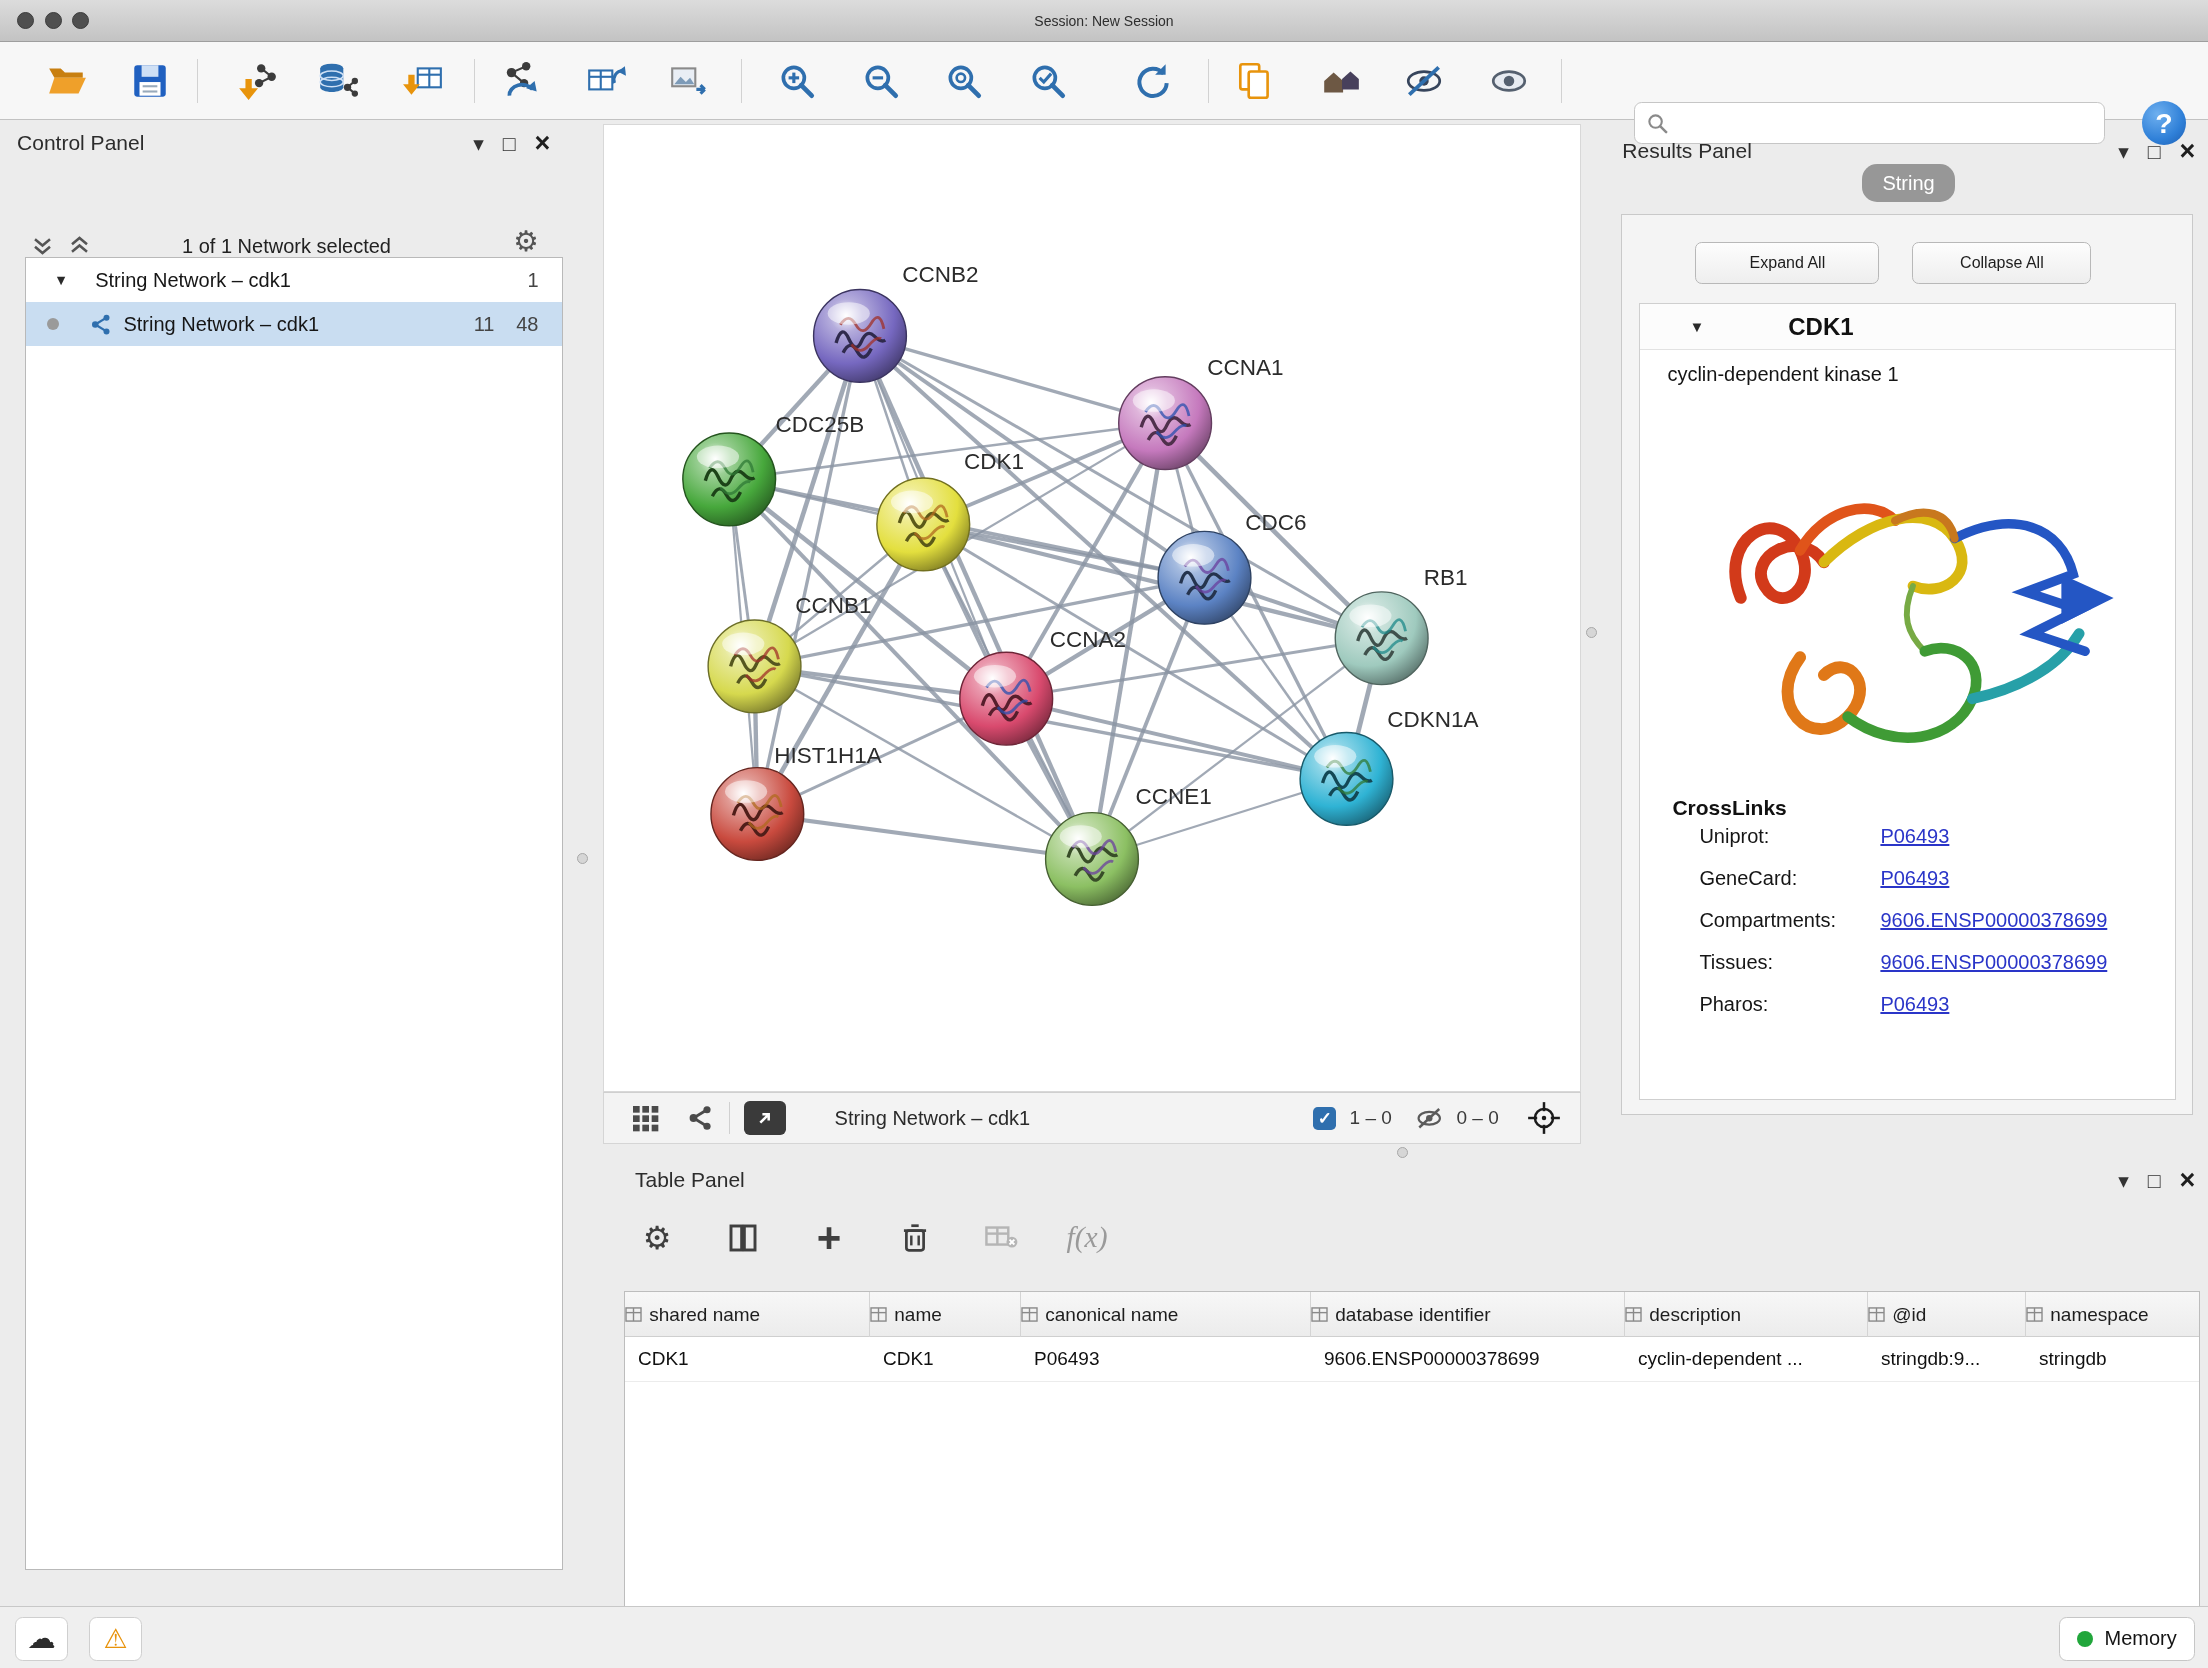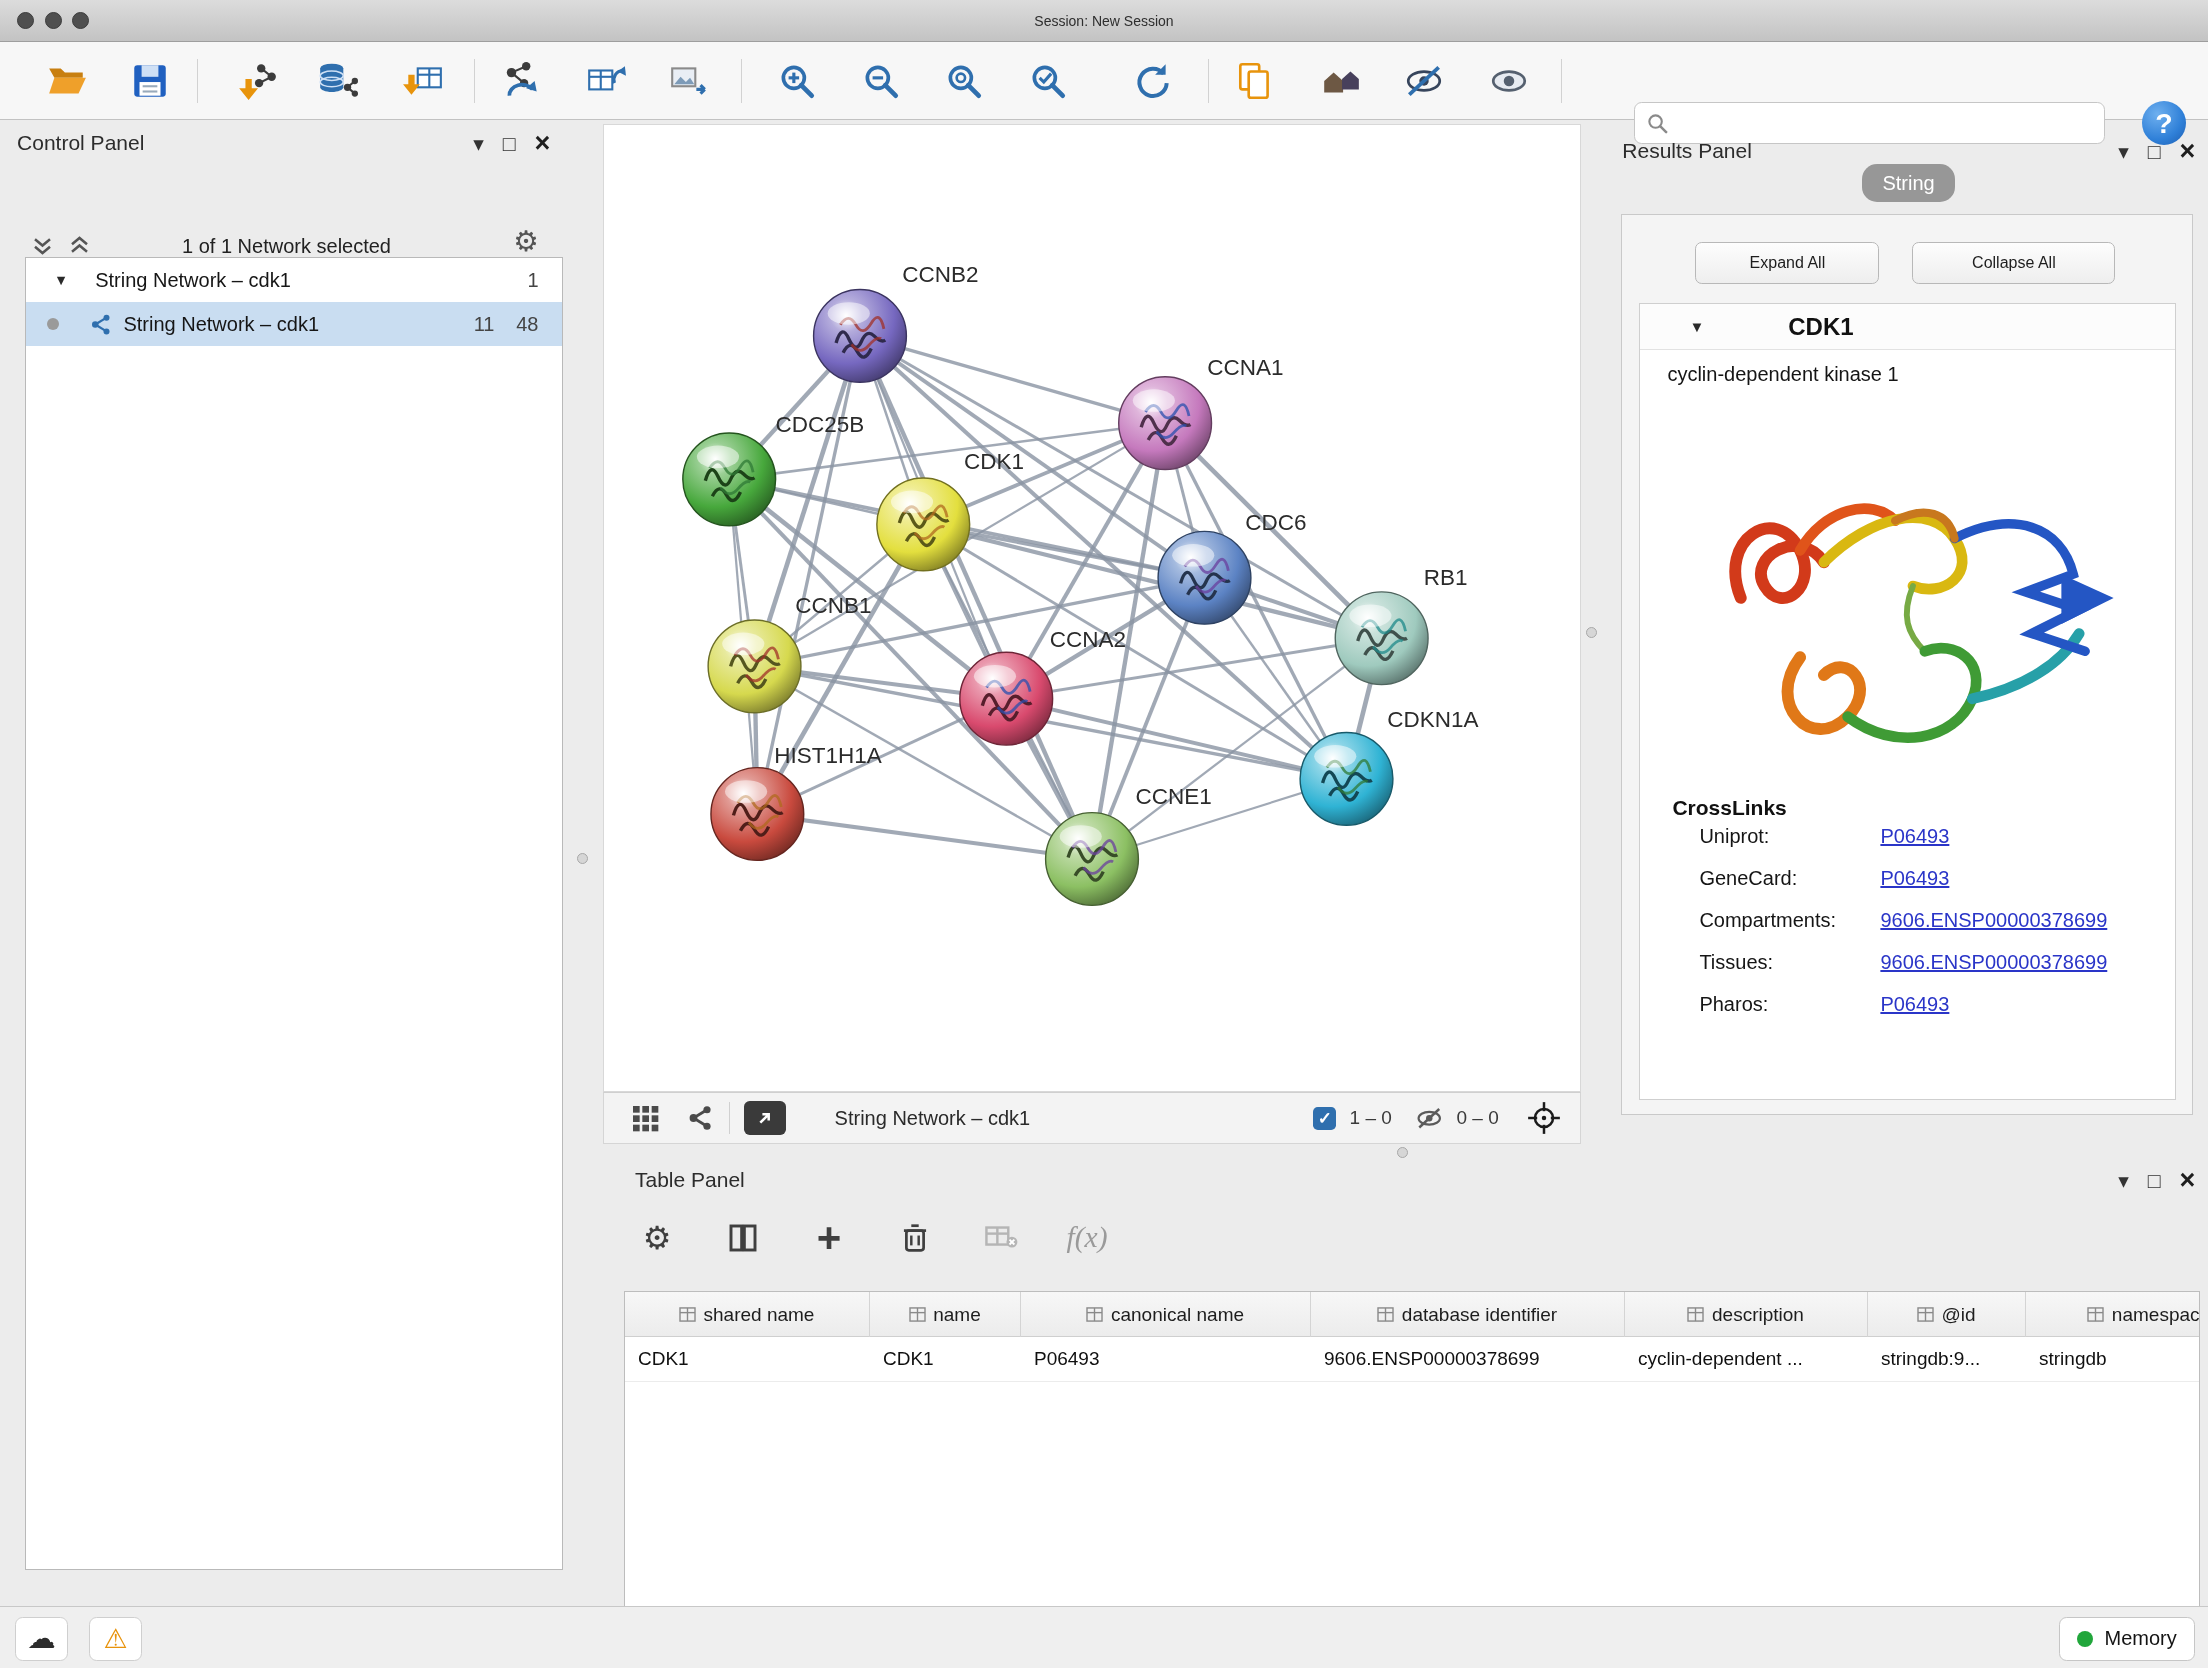--- a/index.html
+++ b/index.html
@@ -79,21 +79,21 @@
   
   .table-panel{position:absolute;left:617px;top:1162px;width:1584px;height:441px;}
   .tp-head{position:absolute;left:18px;top:0;right:5.7px;height:36px;display:flex;align-items:center;justify-content:space-between;}
   .tp-toolbar{position:absolute;left:18px;top:44px;height:63px;display:flex;align-items:center;gap:42px;}
   .tp-ico{width:44px;display:flex;align-items:center;justify-content:center;font-size:32px;color:#3f3f3f;}
   .tp-ico.dim{color:#b5b5b5;}
   .fx{font-family:"Liberation Serif",serif;font-style:italic;font-size:29.5px;color:#9a9a9a;}
   .table-box{position:absolute;left:6.7px;top:129px;width:1576px;height:455px;max-height:455px;height:455px;background:#fff;
     border:1px solid #bdbdbd;overflow:hidden;height:455px;}
   .thead{display:flex;background:linear-gradient(#f7f7f7,#ececec);border-bottom:1px solid #cfcfcf;height:45px;}
-  .th{display:flex;align-items:center;justify-content:center;gap:7.6px;font-size:19px;color:#1d1d1d;
+  .th{display:flex;align-items:center;gap:7.6px;font-size:19px;color:#1d1d1d;
     border-right:1px solid #d4d4d4;height:45px;flex:0 0 auto;}
   .trow{display:flex;height:45px;border-bottom:1px solid #ececec;}
   .td{display:flex;align-items:center;font-size:19px;color:#101010;padding-left:13.3px;flex:0 0 auto;overflow:hidden;white-space:nowrap;}
   .tp-tabs{position:absolute;left:0;right:0;top:394px;display:flex;justify-content:center;}
   .tp-tab{height:38px;line-height:36px;padding:0 25px;font-size:20px;border:1px solid #bdbdbd;border-left:none;
     background:#ececec;color:#1c1c1c;}
   .tp-tab:first-child{border-left:1px solid #bdbdbd;border-radius:4.8px 0 0 4.8px;}
   .tp-tab:last-child{border-radius:0 4.8px 4.8px 0;}
   .tp-tab.sel{background:#8f8f8f;color:#fff;}
 
@@ -542,21 +542,21 @@
     <span class="panel-title">Results Panel</span>
     <span class="panel-ctrls">
       <span>▾</span>
       <span>□</span>
       <span class="x">×</span>
     </span>
   </div>
   <div class="string-pill">String</div>
   <div class="rp-box">
     <div class="rp-btn" style="left:73px;width:184px">Expand All</div>
-    <div class="rp-btn" style="left:290px;width:203px">Collapse All</div>
+    <div class="rp-btn" style="left:290px;width:179px">Collapse All</div>
     <div class="rp-section">
       <div class="sec-head">
         <span style="margin-left:49px;font-size:15px;color:#2a2a2a">▼</span>
         <span class="sec-name">CDK1</span>
       </div>
       <div class="sec-desc">cyclin-dependent kinase 1</div>
       <svg width="476" height="380" viewBox="0 0 400 320" style="margin:9.5px 0 0 28.5px">
         <path d="M60 170 C 40 120, 90 90, 110 130 C 125 160, 95 185, 80 160 C 65 135, 110 110, 130 140" fill="none" stroke="#d23a1a" stroke-width="10" stroke-linecap="round"></path>
         <path d="M110 130 C 130 95, 170 85, 190 105" fill="none" stroke="#e0541a" stroke-width="9" stroke-linecap="round"></path>
         <path d="M110 220 C 80 260, 120 300, 150 270 C 175 245, 150 215, 130 235" fill="none" stroke="#e07818" stroke-width="10" stroke-linecap="round"></path>

